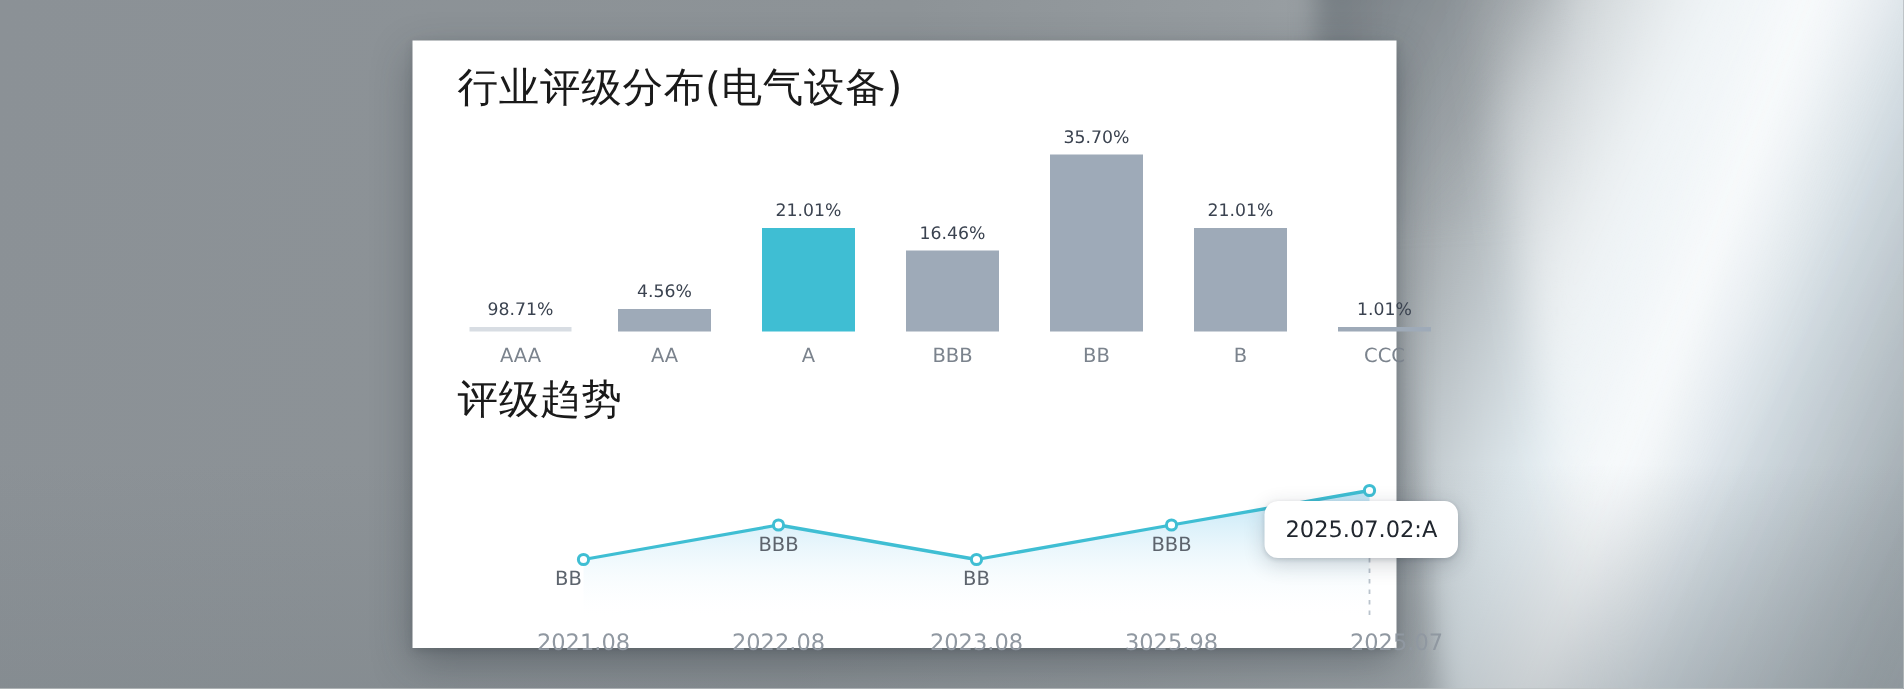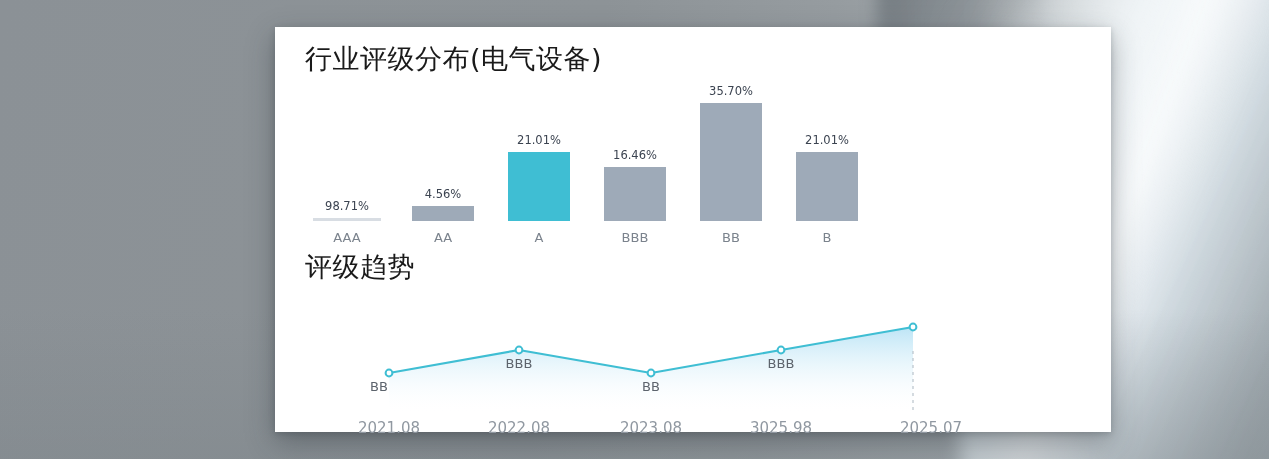--- a/index.html
+++ b/index.html
@@ -76,21 +76,21 @@
     width: 1269px;
     height: 150px;
     background: linear-gradient(to bottom, rgba(120,128,133,0) 0%, rgba(122,130,135,0.35) 100%);
   }
 
   
   #card {
     position: absolute;
     left: 275px;
     top: 27px;
-    width: 836px;
+    width: 656px;
     height: 405px;
     background: #ffffff;
     box-shadow: 0 10px 26px rgba(40,48,56,0.38), 0 2px 6px rgba(40,48,56,0.22);
   }
 
   .section-title {
     position: absolute;
     left: 30px;
     color: #1a1a1a;
     font-size: 27px;
@@ -230,20 +230,25 @@
         </div>
         <div class="bar-col" style="left: 384px;">
           <div class="bar-value" style="bottom: 149px;">35.70%</div>
           <div class="bar-rect" style="height: 118px;"></div>
           <div class="bar-cat">BB</div>
         </div>
         <div class="bar-col" style="left: 480px;">
           <div class="bar-value" style="bottom: 100px;">21.01%</div>
           <div class="bar-rect" style="height: 69px;"></div>
           <div class="bar-cat">B</div>
+        </div>
+        <div class="bar-col" style="left: 576px;">
+          <div class="bar-value" style="bottom: 34px;">1.01%</div>
+          <div class="bar-rect" style="height: 3px;"></div>
+          <div class="bar-cat">CCC</div>
         </div>
       </div>
 
     <div class="section-title" id="trend-title">评级趋势</div>
 
     <div id="trend-chart">
       <svg id="trend-svg" width="672" height="143">
         <defs>
           <linearGradient id="areaGrad" x1="0" y1="0" x2="0" y2="1">
             <stop offset="0%" id="areaStopTop" stop-color="#b9e3f5" stop-opacity="0.95"></stop>
@@ -269,16 +274,17 @@
           <div class="pt-label" style="left: 482px; top: 67px;">BBB</div>
         </div>
       <div id="trend-x-labels">
           <div class="x-label" style="left: 90px;">2021.08</div>
           <div class="x-label" style="left: 220px;">2022.08</div>
           <div class="x-label" style="left: 352px;">2023.08</div>
           <div class="x-label" style="left: 482px;">3025.98</div>
           <div class="x-label" style="left: 632px; text-align: right;">2025.07</div>
         </div>
 
+      <div id="tooltip">2025.07.02:A</div>
     </div>
 
   </div>
 </div>
 
 </body></html>

